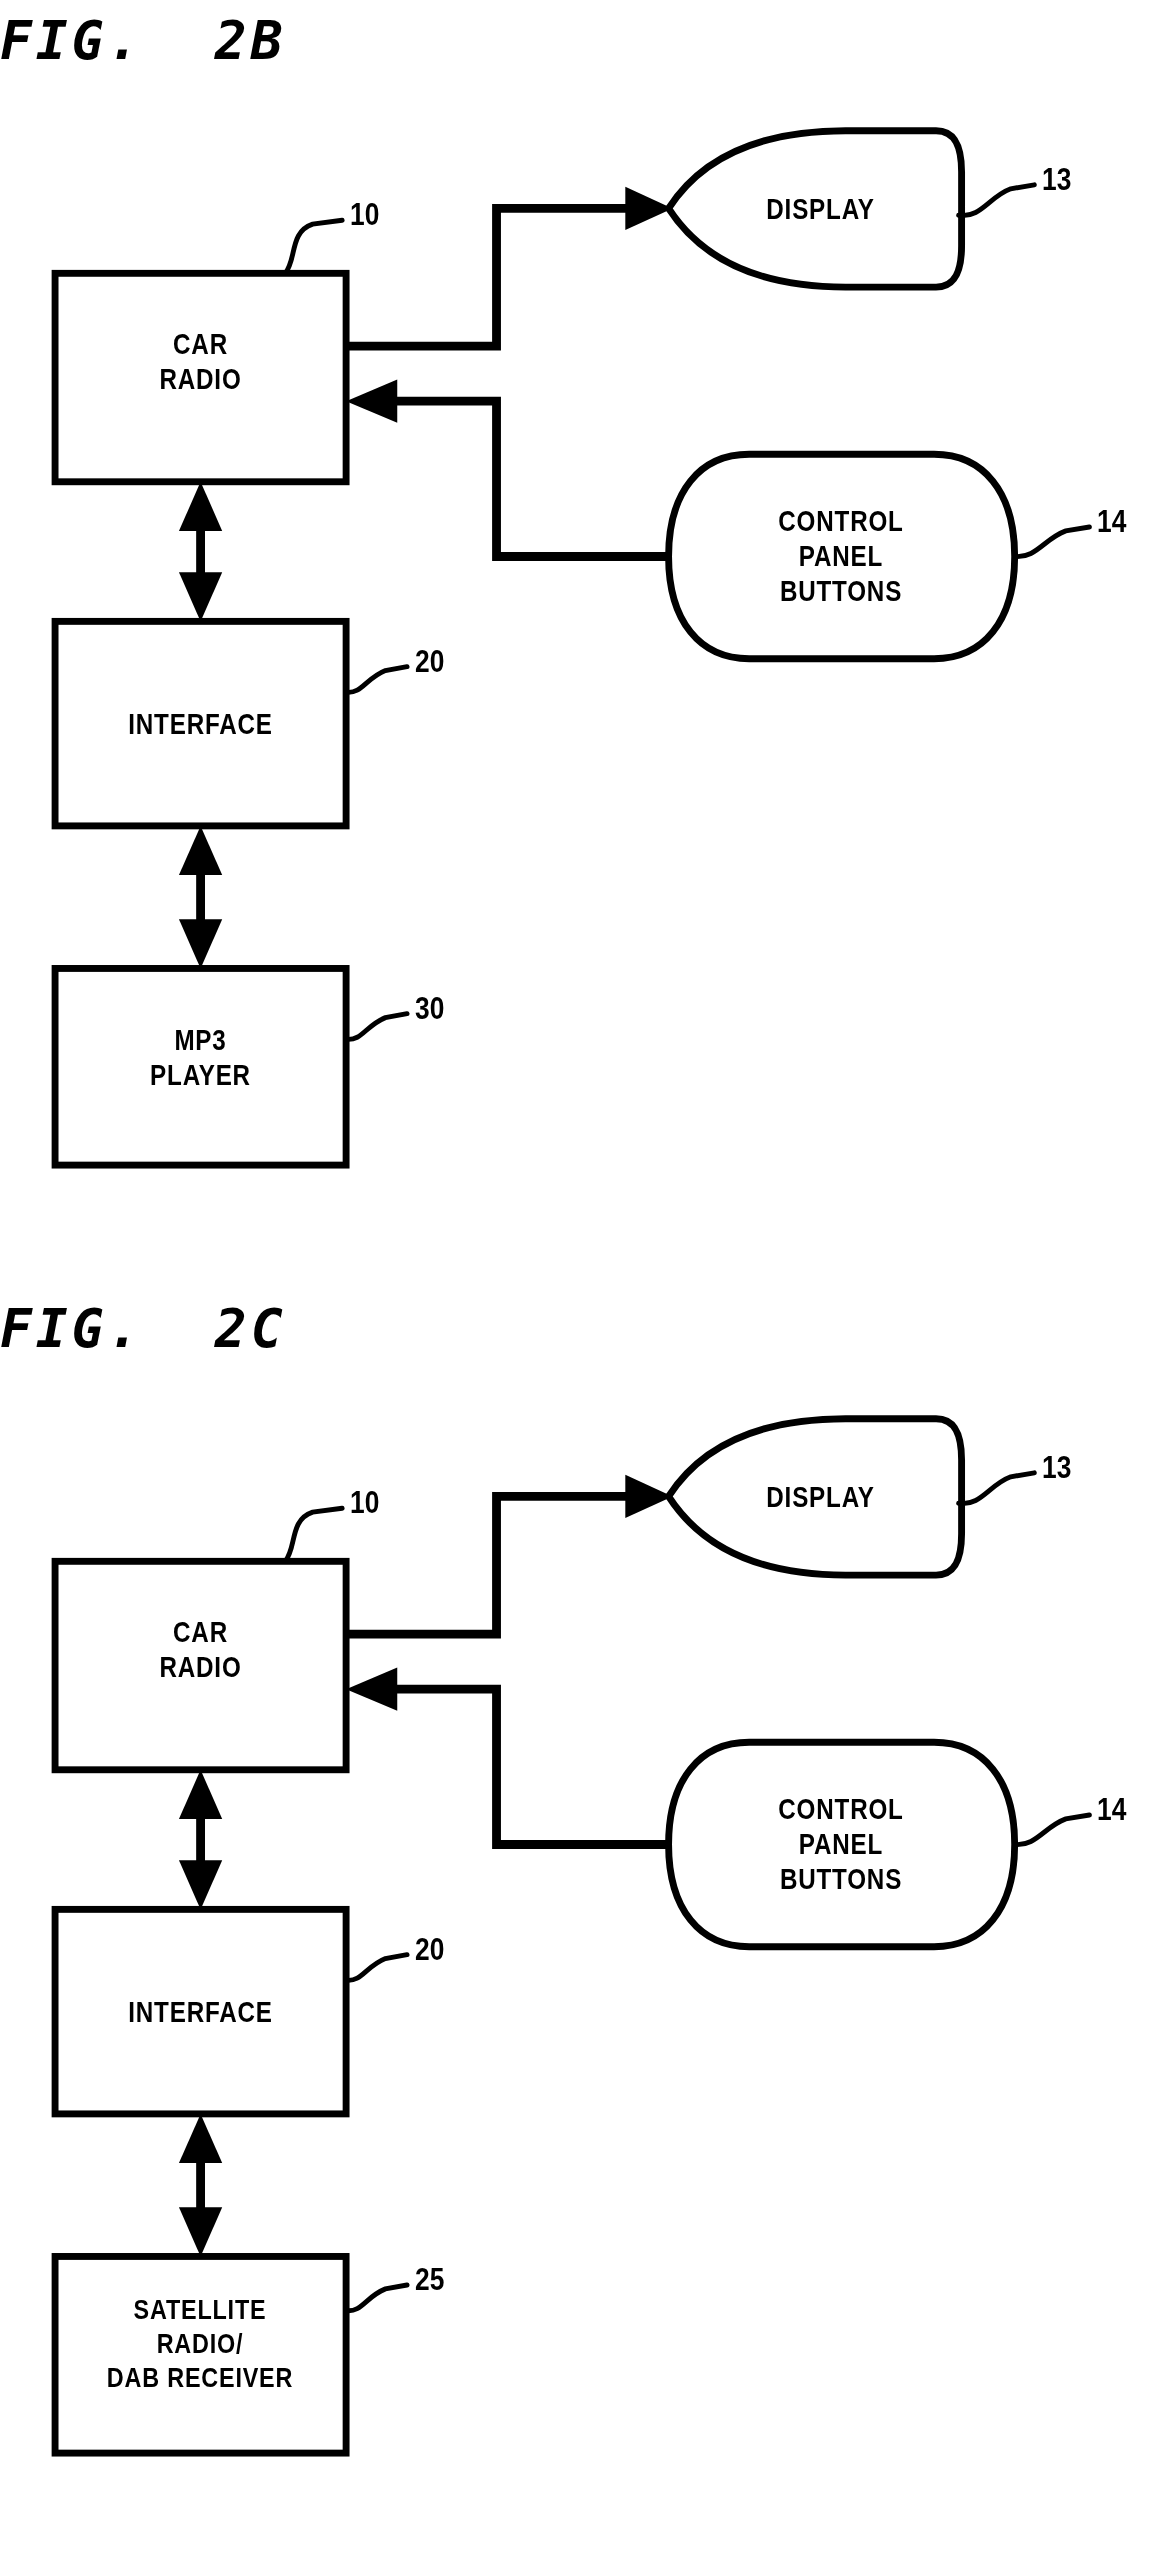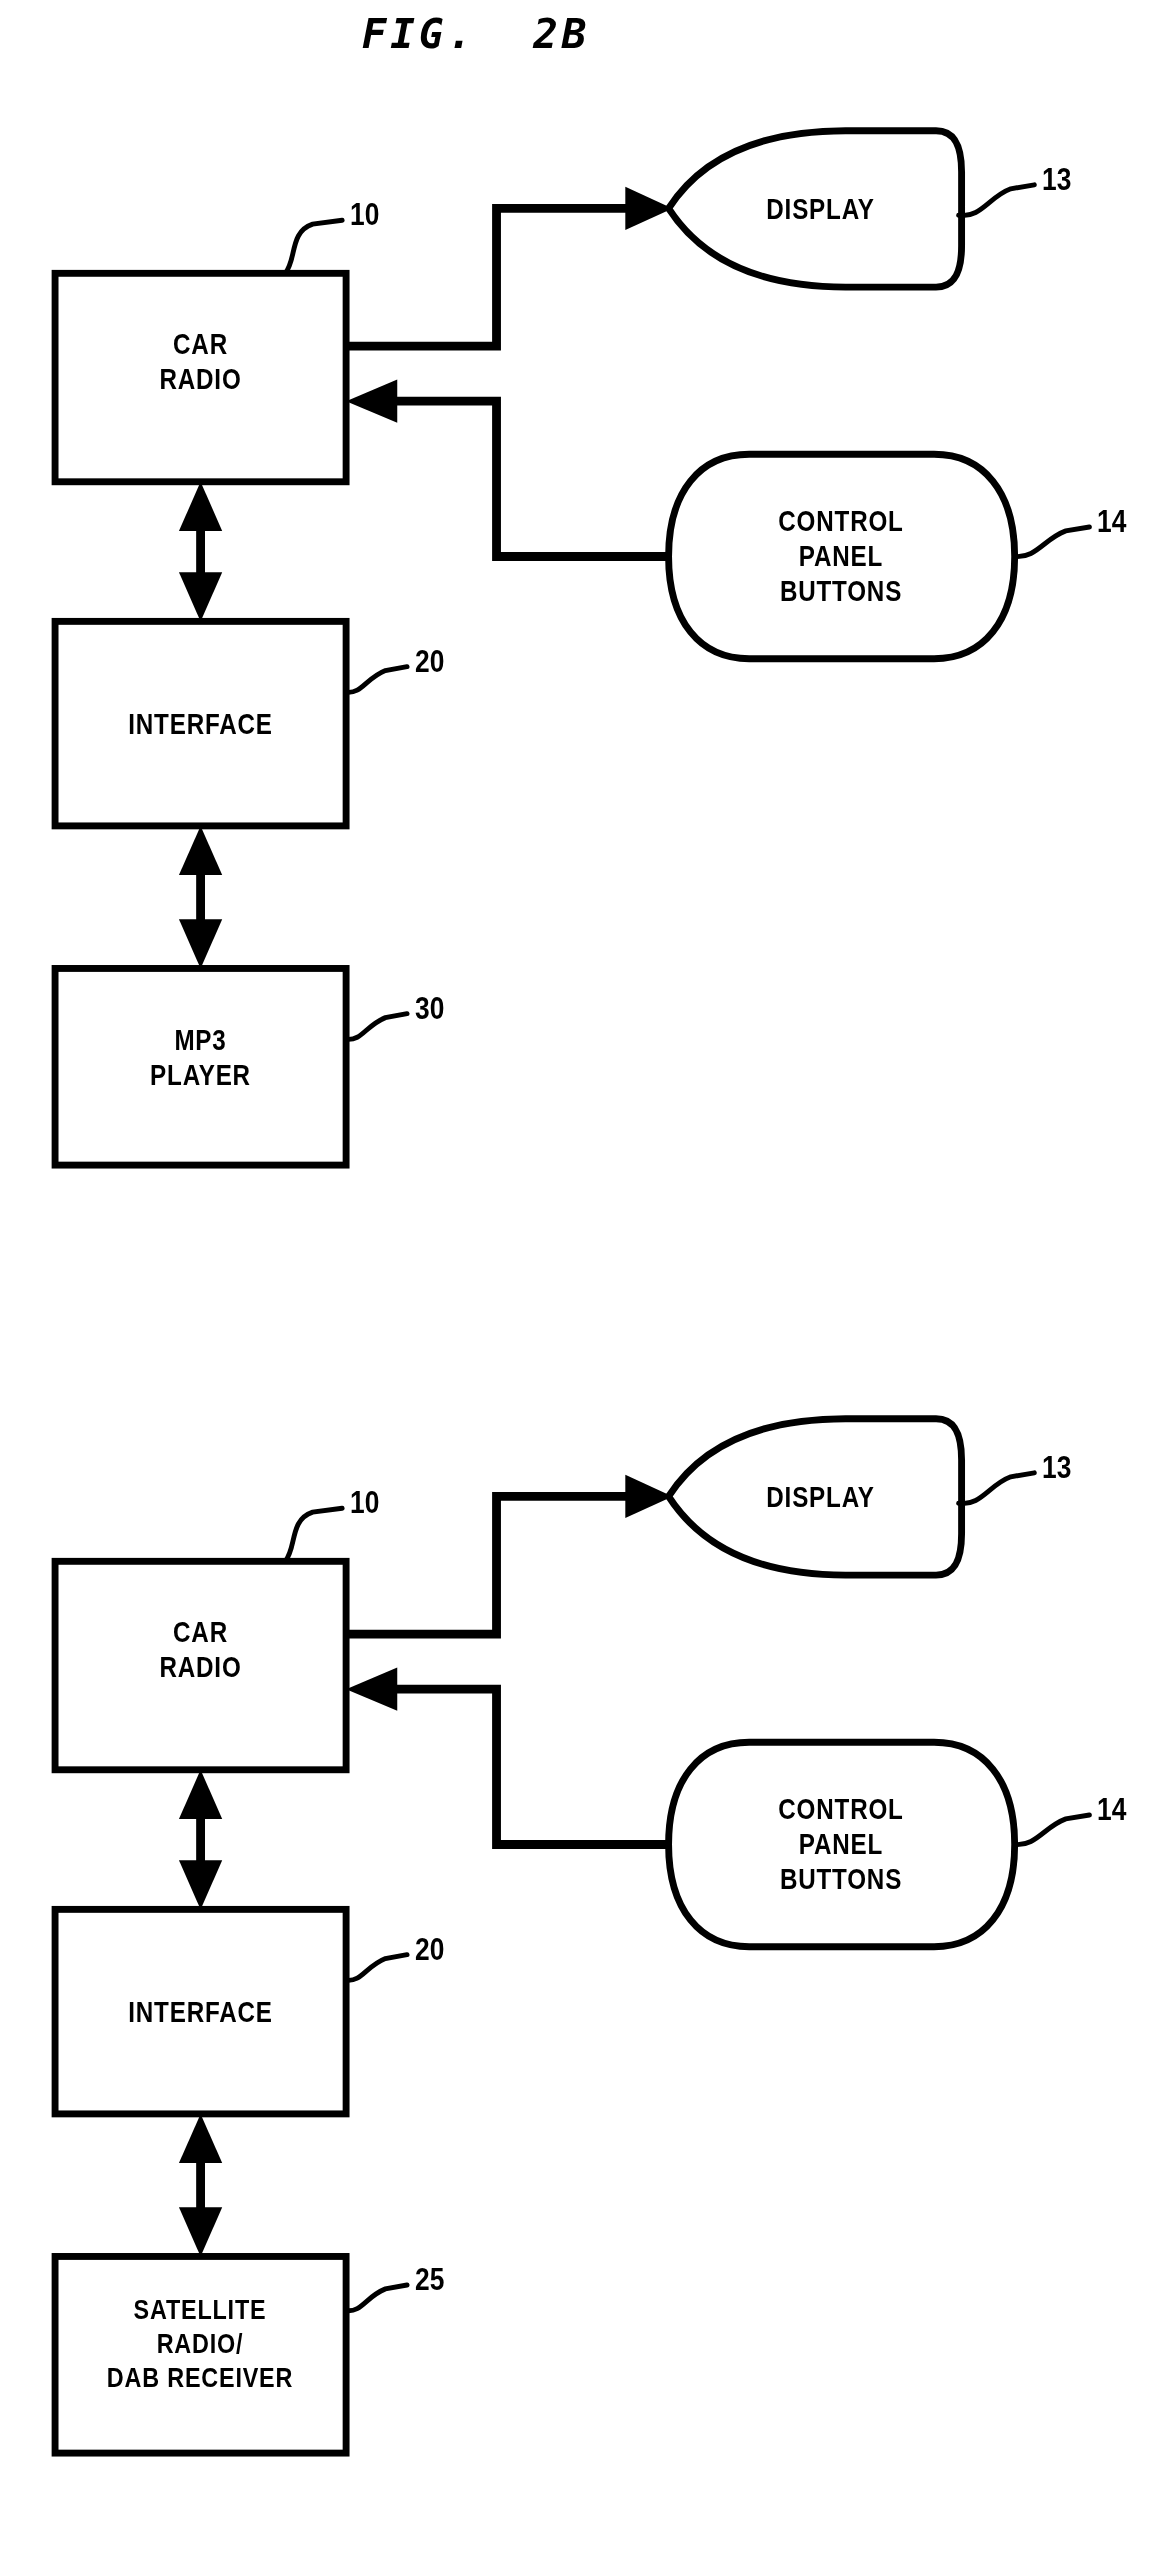--- a/index.html
+++ b/index.html
@@ -12,25 +12,25 @@
   }
   .page{position:relative;width:1172px;height:2576px;}
 
   .fig{position:absolute;left:0;width:1172px;}
   #fig2b{top:0;height:1288px;}
   #fig2c{top:1288px;height:1288px;}
 
   .fig-title{
     position:absolute;
     top:9.8px;left:0;width:952px;
-    text-align:center;
+    text-align:left;
     font-family:"DejaVu Sans Mono","Liberation Mono",monospace;
     font-weight:bold;
     font-style:italic;
-    font-size:41px;
+    font-size:53px;
     letter-spacing:3.9px;
     white-space:pre;
   }
 
   .canvas{position:absolute;top:0;left:0;width:1172px;height:1288px;}
   .canvas svg{display:block;width:1172px;height:1288px;}
 
   
   .lbl{
     position:absolute;
@@ -137,20 +137,21 @@
 
     <div class="refnum" style="left:350px;top:197px;">10</div>
     <div class="refnum" style="left:415px;top:644px;">20</div>
     <div class="refnum" style="left:415px;top:991px;">30</div>
     <div class="refnum" style="left:1042px;top:162px;">13</div>
     <div class="refnum" style="left:1097px;top:504px;">14</div>
   </div>
 
   <div class="fig" id="fig2c">
 
+    <div class="fig-title">FIG.  2C</div>
 
     <div class="canvas">
       <svg viewBox="0 0 1192 1310" xmlns="http://www.w3.org/2000/svg">
         <g fill="none" stroke="#000" stroke-width="7" stroke-linecap="butt" stroke-linejoin="miter">
           <rect x="56" y="278" width="296" height="212"></rect>
           <rect x="56" y="632" width="296" height="208"></rect>
           <rect x="56" y="985" width="296" height="200"></rect>
 
           <path d="M 680 212
                    C 720 150, 790 133, 860 133

